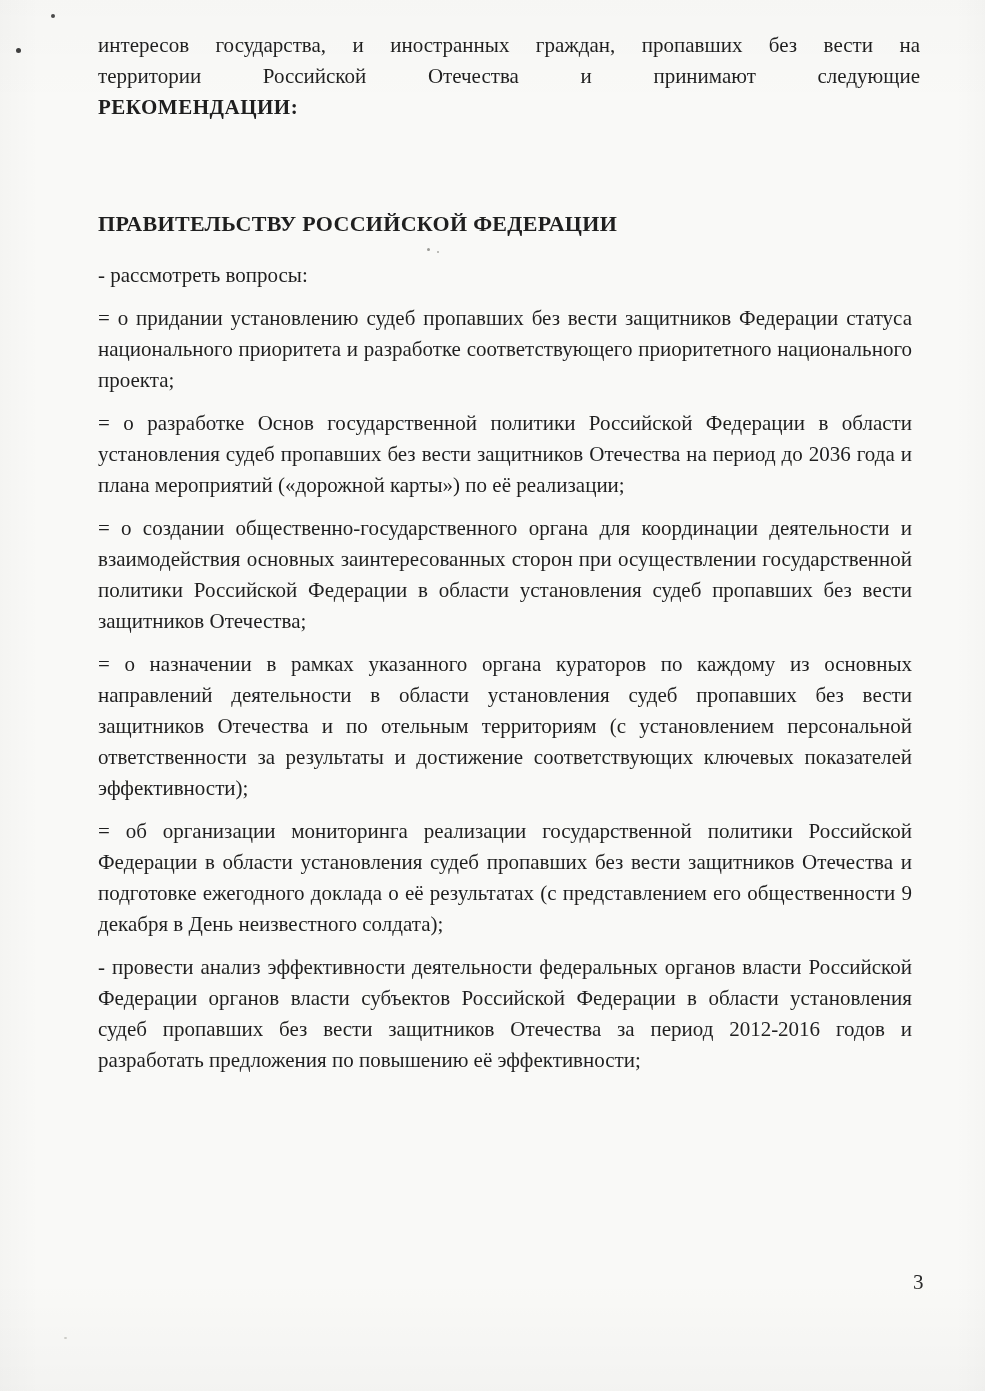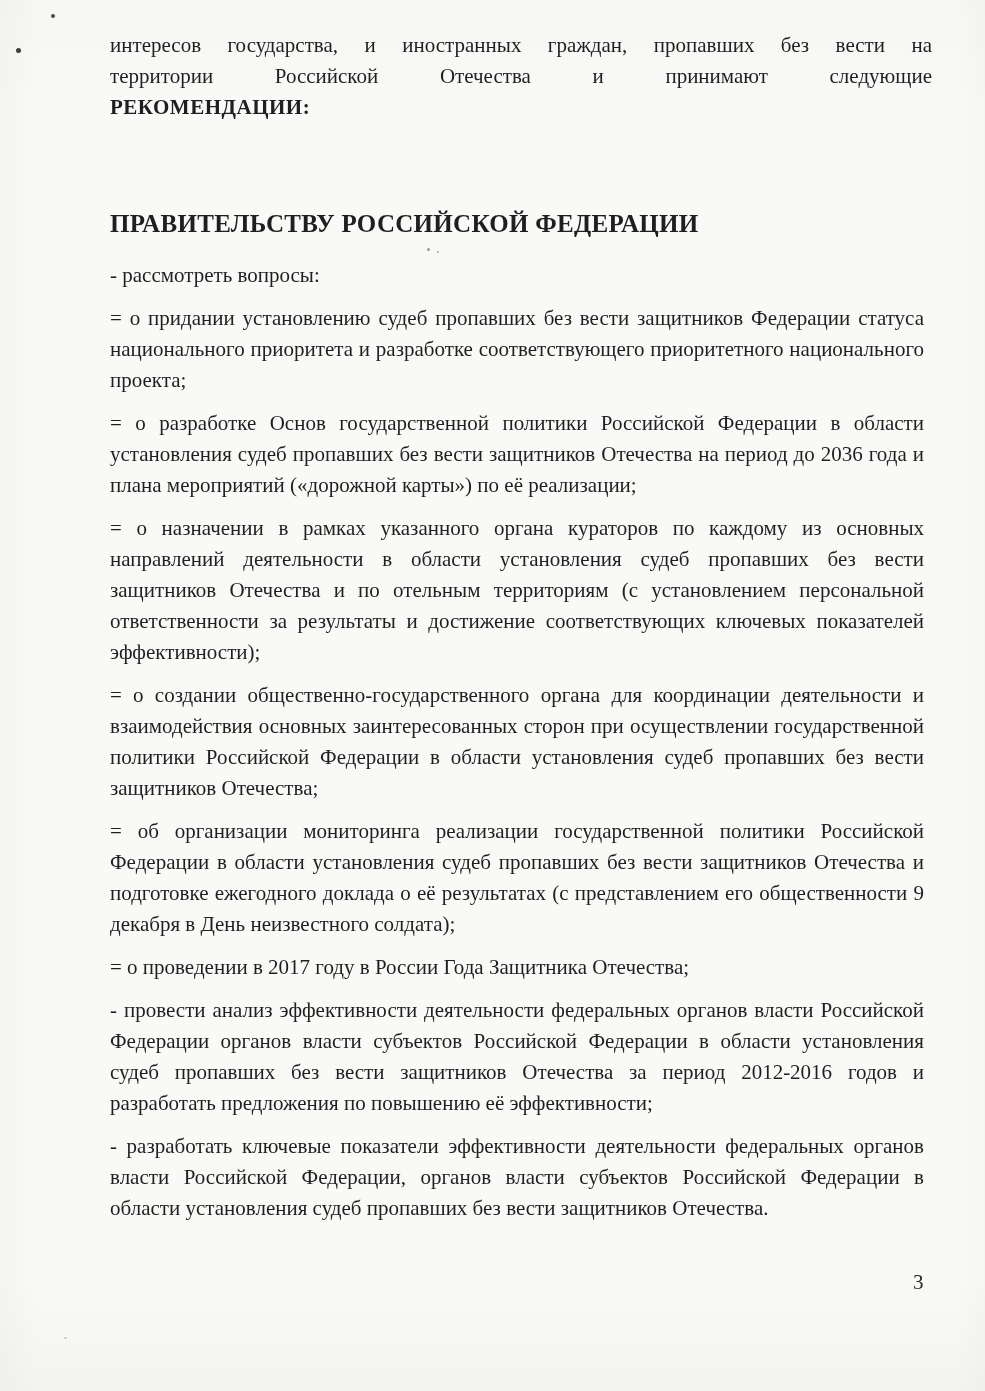--- a/index.html
+++ b/index.html
@@ -19,42 +19,42 @@
   .scan-overlay {
     position: absolute;
     inset: 0;
     background:
       linear-gradient(180deg, rgba(0,0,0,0.012) 0%, rgba(0,0,0,0) 8%, rgba(0,0,0,0) 92%, rgba(0,0,0,0.025) 100%),
       linear-gradient(90deg, rgba(0,0,0,0.02) 0%, rgba(0,0,0,0) 4%, rgba(0,0,0,0) 97%, rgba(0,0,0,0.015) 100%);
     pointer-events: none;
   }
   .content {
     position: absolute;
-    left: 110px;
+    left: 98px;
     top: 30px;
     width: 822px;
     font-size: 21px;
     line-height: 31px;
     text-align: justify;
   }
   .intro-line {
     margin: 0;
     text-align: justify;
     text-align-last: justify;
   }
   .intro-emphasis {
     margin: 0;
     font-weight: bold;
     letter-spacing: 0.5px;
     text-align: center;
     text-align-last: left;
   }
   .section-heading {
     margin: 85px 0 21px 0;
-    font-size: 25px;
+    font-size: 22px;
     font-weight: bold;
     letter-spacing: 0.3px;
     text-align: left;
   }
   .para {
     margin: 0 8px 12px 0;
     text-align: justify;
   }
   .page-number {
     position: absolute;
@@ -89,22 +89,20 @@
 
   <p class="intro-line">интересов государства, и иностранных граждан, пропавших без вести на</p>
   <p class="intro-line">территории Российской Отечества и принимают следующие</p>
   <p class="intro-emphasis">РЕКОМЕНДАЦИИ:</p>
 
   <h2 class="section-heading">ПРАВИТЕЛЬСТВУ РОССИЙСКОЙ ФЕДЕРАЦИИ</h2>
 
   <p class="para">- рассмотреть вопросы:</p>
   <p class="para">= о придании установлению судеб пропавших без вести защитников Федерации статуса национального приоритета и разработке соответствующего приоритетного национального проекта;</p>
   <p class="para">= о разработке Основ государственной политики Российской Федерации в области установления судеб пропавших без вести защитников Отечества на период до 2036 года и плана мероприятий («дорожной карты») по её реализации;</p>
+  <p class="para">= о создании общественно-государственного органа для координации деятельности и взаимодействия основных заинтересованных сторон при осуществлении государственной политики Российской Федерации в области установления судеб пропавших без вести защитников Отечества;</p>
   <p class="para">= о назначении в рамках указанного органа кураторов по каждому из основных направлений деятельности в области установления судеб пропавших без вести защитников Отечества и по отельным территориям (с установлением персональной ответственности за результаты и достижение соответствующих ключевых показателей эффективности);</p>
-  <p class="para">= о создании общественно-государственного органа для координации деятельности и взаимодействия основных заинтересованных сторон при осуществлении государственной политики Российской Федерации в области установления судеб пропавших без вести защитников Отечества;</p>
   <p class="para">= об организации мониторинга реализации государственной политики Российской Федерации в области установления судеб пропавших без вести защитников Отечества и подготовке ежегодного доклада о её результатах (с представлением его общественности 9 декабря в День неизвестного солдата);</p>
-  <p class="para">= о проведении в 2017 году в России Года Защитника Отечества;</p>
   <p class="para">- провести анализ эффективности деятельности федеральных органов власти Российской Федерации органов власти субъектов Российской Федерации в области установления судеб пропавших без вести защитников Отечества за период 2012-2016 годов и разработать предложения по повышению её эффективности;</p>
-  <p class="para">- разработать ключевые показатели эффективности деятельности федеральных органов власти Российской Федерации, органов власти субъектов Российской Федерации в области установления судеб пропавших без вести защитников Отечества.</p>
 
 </div>
 
 <div class="page-number">3</div>
 
 </body></html>

